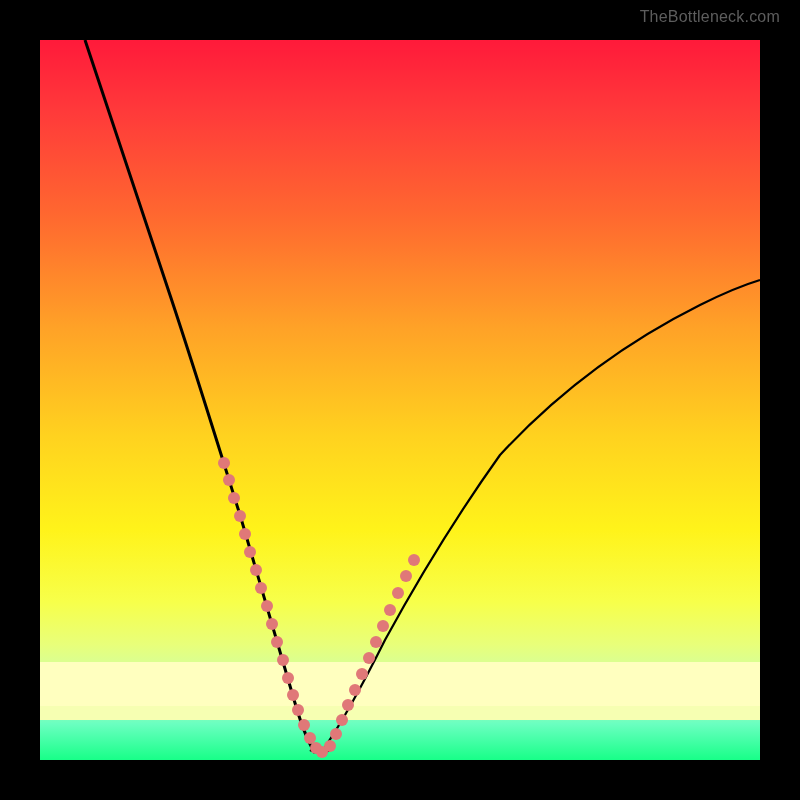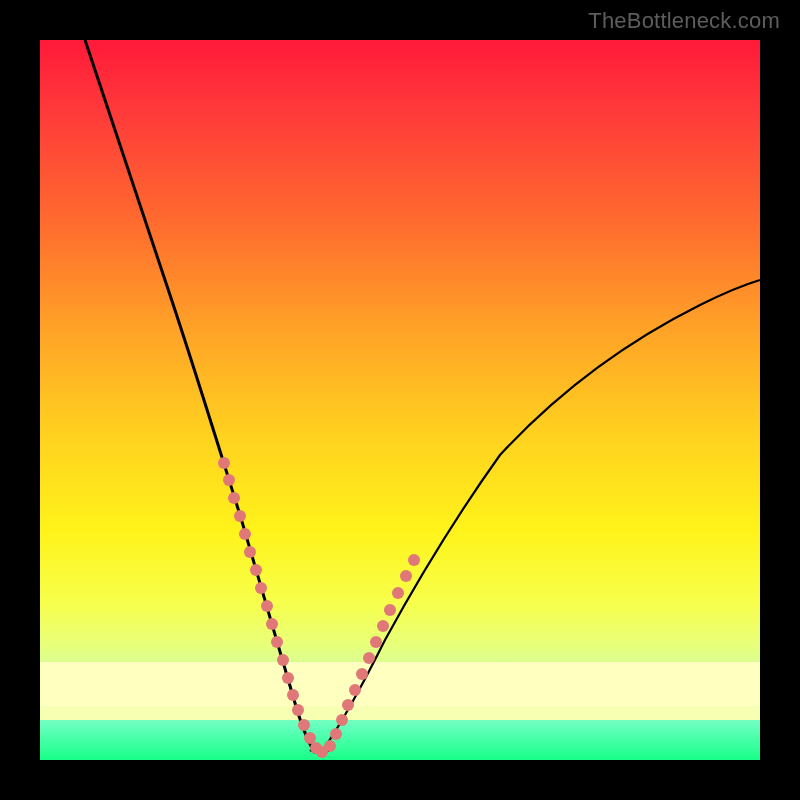--- a/index.html
+++ b/index.html
@@ -53,21 +53,21 @@
     bottom: 40px;
     width: 100%;
     height: 14px;
     background: #f6ffb2;
   }
   .attribution {
     position: absolute;
     top: 8px;
     right: 20px;
     color: #5d5d5d;
-    font-size: 22px;
+    font-size: 16px;
     font-weight: 400;
     letter-spacing: 0.2px;
   }
   svg.curve {
     position: absolute;
     left: 0;
     top: 0;
     width: 720px;
     height: 720px;
     overflow: visible;

